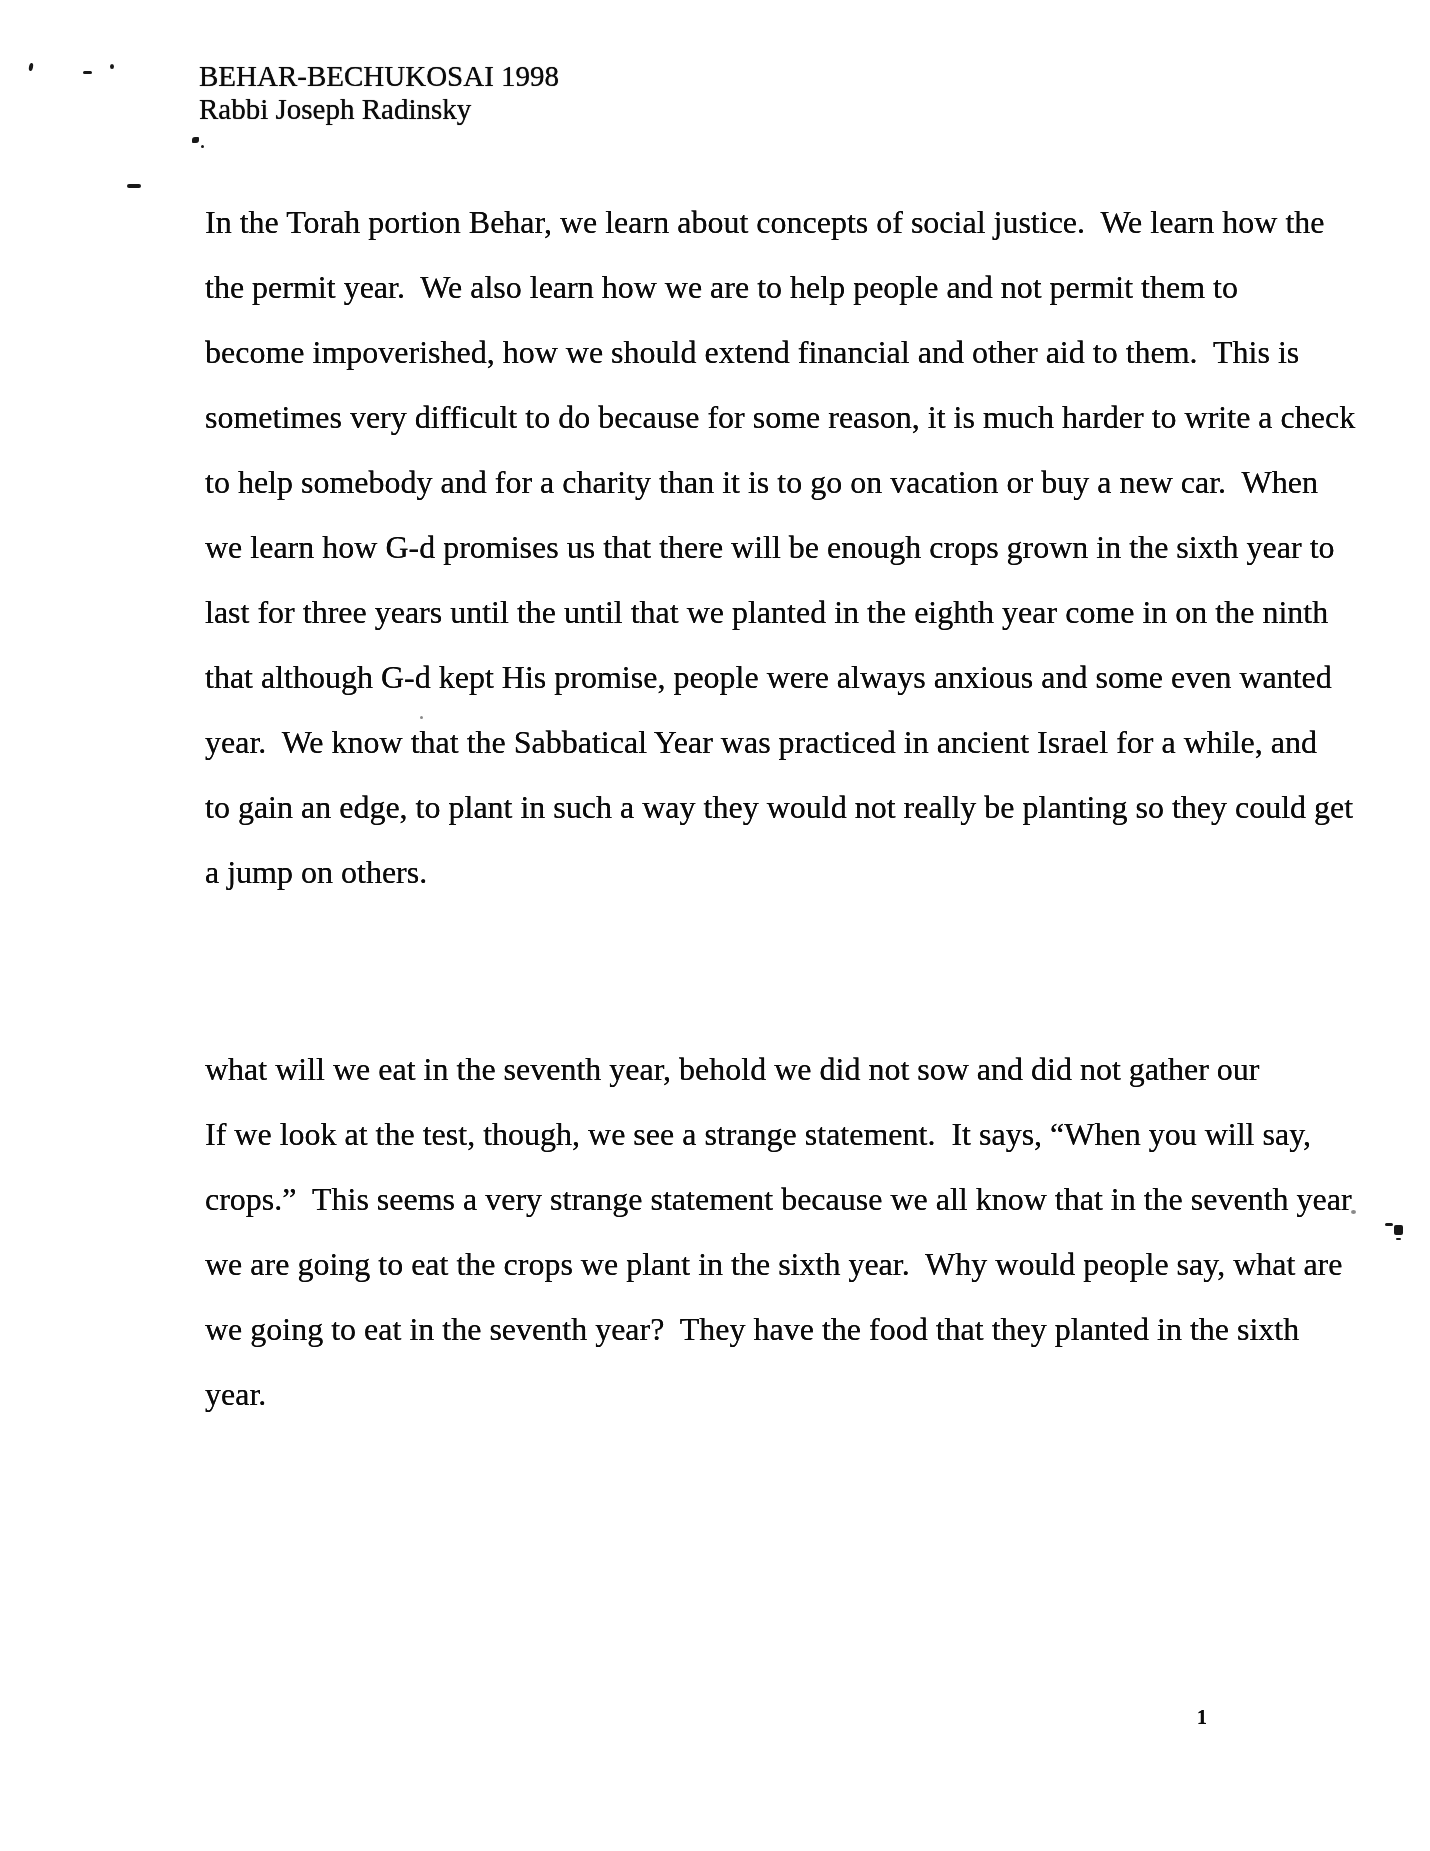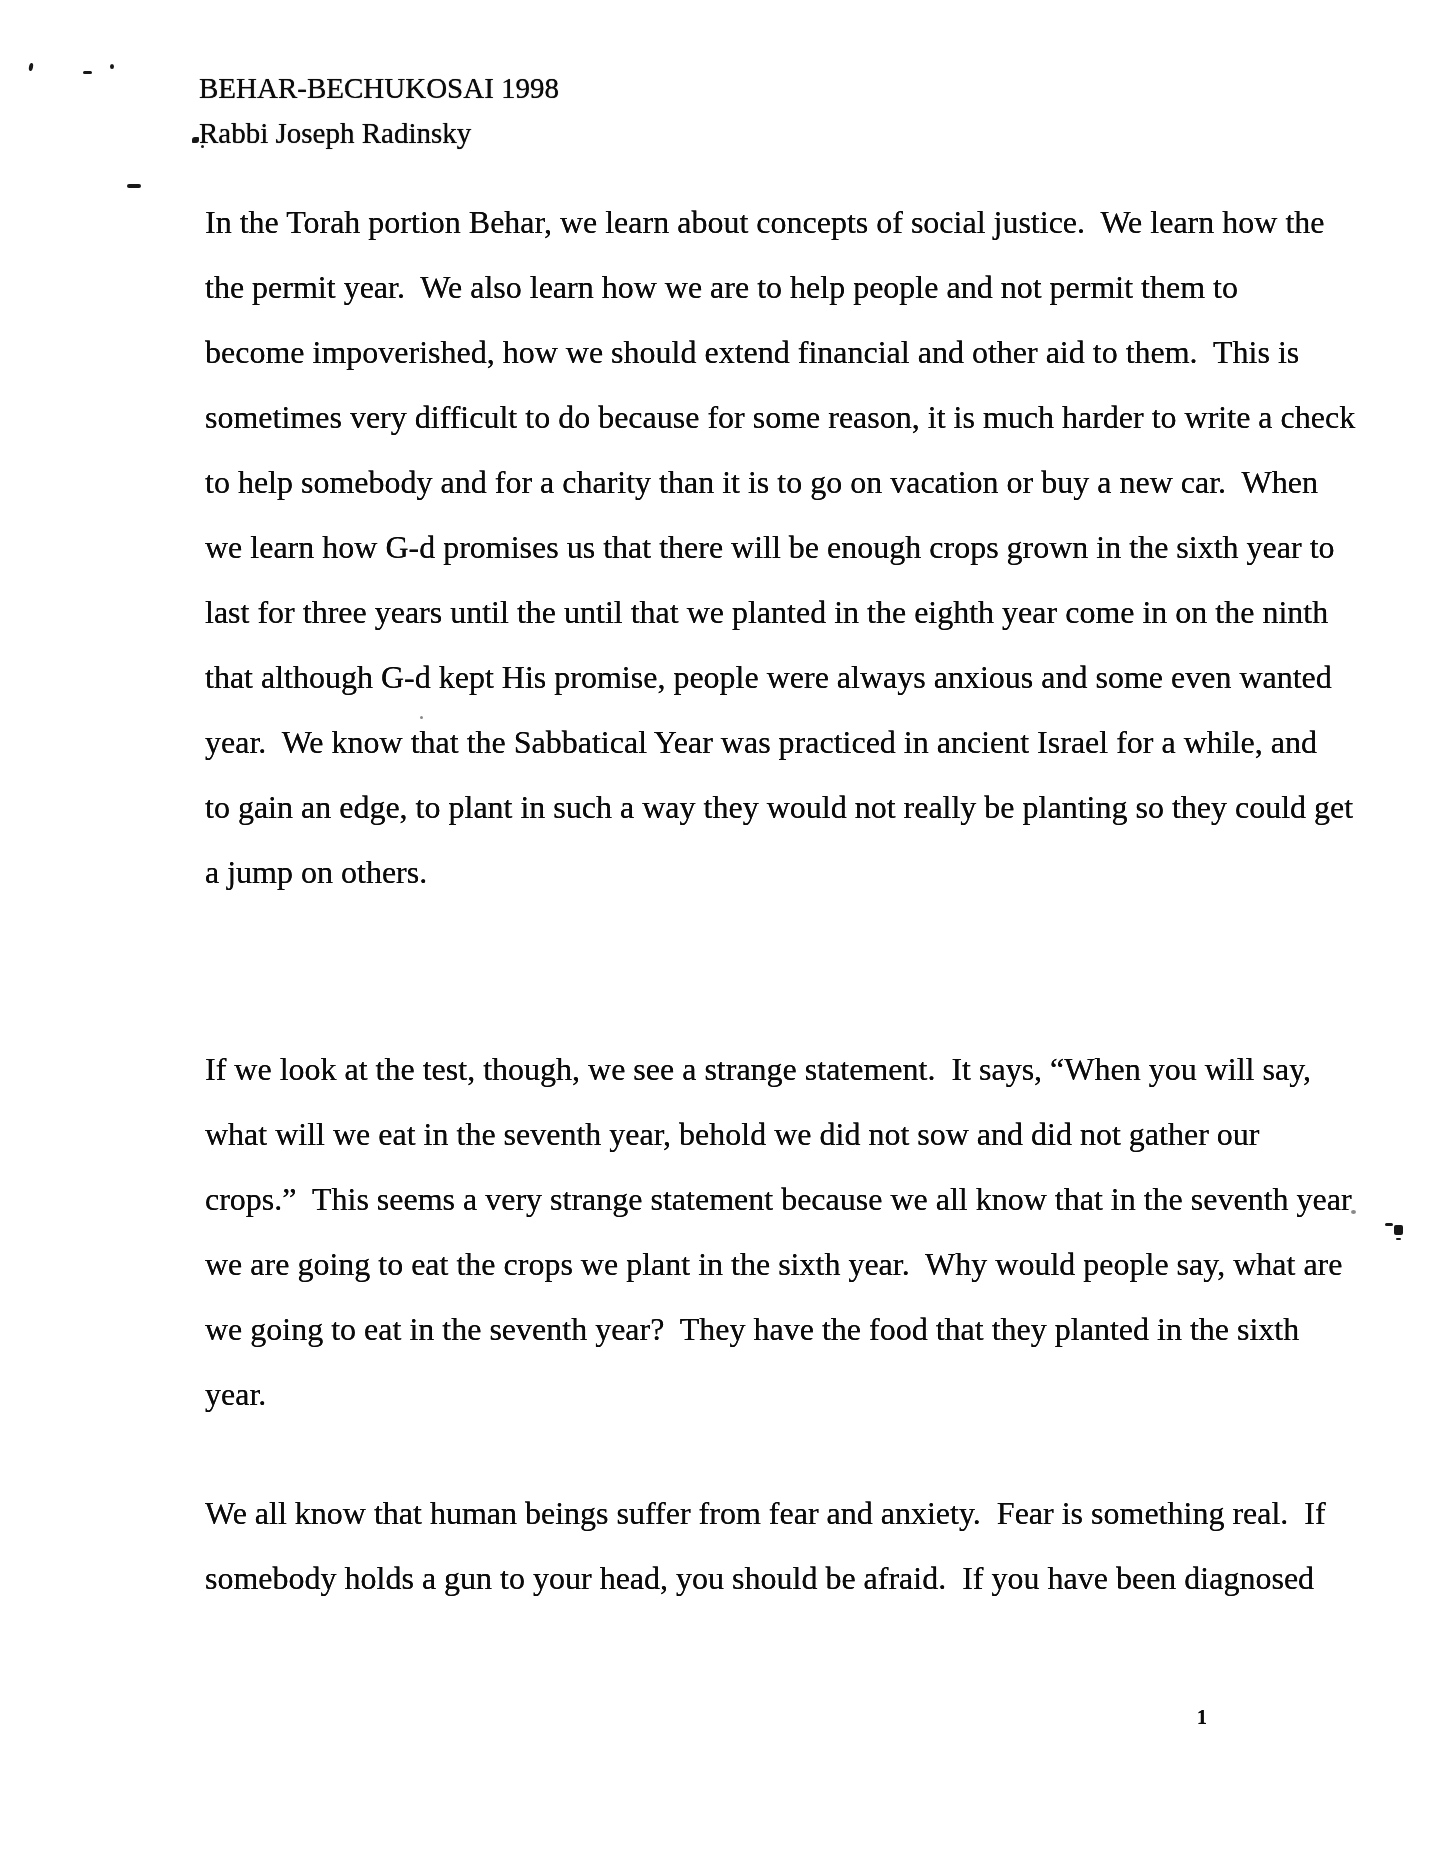--- a/index.html
+++ b/index.html
@@ -13,21 +13,21 @@
     overflow: hidden;
   }
   .header {
     position: absolute;
     left: 199px;
     top: 60px;
     font-size: 29px;
     line-height: 33px;
     text-shadow: 0 0 0.7px currentColor;
   }
-  .header .hline { white-space: pre; margin-top: 12px; }
+  .header .hline { white-space: pre; }
   .para {
     position: absolute;
     left: 205px;
     font-size: 32px;
     line-height: 65px;
     text-shadow: 0 0 0.6px currentColor;
   }
   .line {
     display: block;
     height: 65px;
@@ -66,30 +66,26 @@
       <div class="line">sometimes very difficult to do because for some reason, it is much harder to write a check</div>
       <div class="line">to help somebody and for a charity than it is to go on vacation or buy a new car.  When</div>
       <div class="line">we learn how G-d promises us that there will be enough crops grown in the sixth year to</div>
       <div class="line">last for three years until the until that we planted in the eighth year come in on the ninth</div>
       <div class="line">that although G-d kept His promise, people were always anxious and some even wanted</div>
       <div class="line">year.  We know that the Sabbatical Year was practiced in ancient Israel for a while, and</div>
       <div class="line">to gain an edge, to plant in such a way they would not really be planting so they could get</div>
       <div class="line">a jump on others.</div>
     </div>
   <div class="para" style="top:1037px">
+      <div class="line">what will we eat in the seventh year, behold we did not sow and did not gather our</div>
       <div class="line">If we look at the test, though, we see a strange statement.  It says, “When you will say,</div>
-      <div class="line">what will we eat in the seventh year, behold we did not sow and did not gather our</div>
       <div class="line">crops.”  This seems a very strange statement because we all know that in the seventh year</div>
       <div class="line">we are going to eat the crops we plant in the sixth year.  Why would people say, what are</div>
       <div class="line">we going to eat in the seventh year?  They have the food that they planted in the sixth</div>
       <div class="line">year.</div>
-    </div>
-  <div class="para" style="top:1481px">
-      <div class="line">We all know that human beings suffer from fear and anxiety.  Fear is something real.  If</div>
-      <div class="line">somebody holds a gun to your head, you should be afraid.  If you have been diagnosed</div>
     </div>
 
   <div class="pageno">1</div>
 
   <div class="art round" style="left:29px;  top:63px;   width:4px;  height:8px;  transform:rotate(12deg)"></div>
   <div class="art soft" style="left:83px;  top:71px;   width:9px;  height:3px"></div>
   <div class="art round" style="left:110px; top:64px;   width:4px;  height:5px"></div>
   <div class="art soft" style="left:192px; top:137px;  width:7px;  height:6px;  border-radius:3px 1px 3px 1px"></div>
   <div class="art round" style="left:201px; top:145px;  width:3px;  height:3px"></div>
   <div class="art soft" style="left:127px; top:184px;  width:14px; height:4px"></div>

